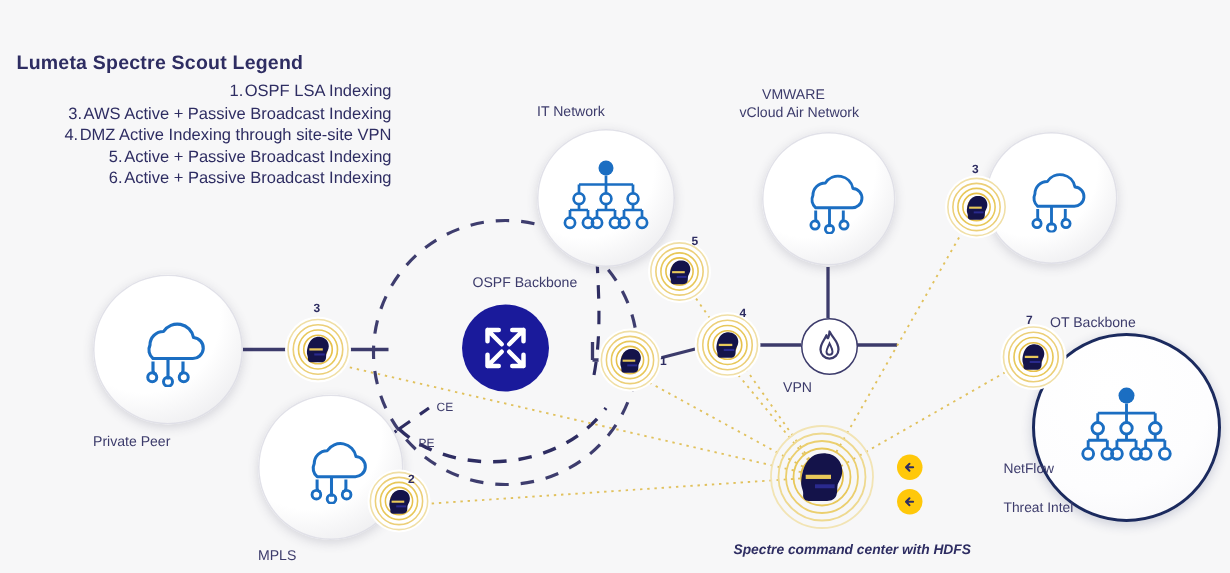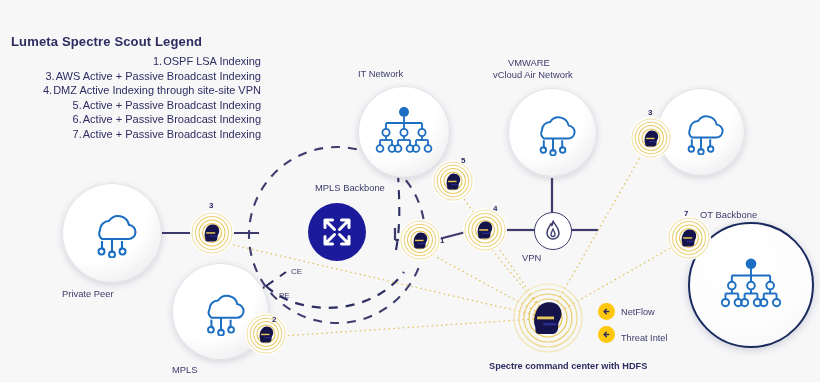--- a/index.html
+++ b/index.html
@@ -135,20 +135,21 @@
     color: #3c3b6b;
     z-index: 20;
   }
 
   
   .feed {
     position: absolute;
     display: flex;
     align-items: center;
     z-index: 30;
+    gap: 48px;
   }
   .feed .badge {
     width: 17px; height: 17px;
     border-radius: 50%;
     background: #ffc80a;
     display: flex; align-items: center; justify-content: center;
     flex: 0 0 auto;
   }
   .feed .feed-text {
     margin-left: 6px;
@@ -158,35 +159,35 @@
   }
 
   
   #cc-label {
     position: absolute;
     font-size: 9.2px;
     font-weight: bold;
     color: #2e2d62;
     white-space: nowrap;
     z-index: 30;
+    font-style: italic;
   }
 </style>
 </head>
 <body>
 
 <div id="stage">
 
   <div id="legend">
     <div class="legend-title">Lumeta Spectre Scout Legend</div>
     <div class="legend-row"><span class="num">1.</span><span>OSPF LSA Indexing</span></div>
     <div class="legend-row"><span class="num">3.</span><span>AWS Active + Passive Broadcast Indexing</span></div>
     <div class="legend-row"><span class="num">4.</span><span>DMZ Active Indexing through site-site VPN</span></div>
     <div class="legend-row"><span class="num">5.</span><span>Active + Passive Broadcast Indexing</span></div>
     <div class="legend-row"><span class="num">6.</span><span>Active + Passive Broadcast Indexing</span></div>
-    <div class="legend-row"><span class="num">7.</span><span>Active + Passive Broadcast Indexing</span></div>
   </div>
 
   <svg id="links" viewBox="0 0 820 382">
     <defs>
       <filter id="softshadow" x="-30%" y="-30%" width="160%" height="160%">
         <feDropShadow dx="0" dy="1" stdDeviation="1.2" flood-color="#6a6a8a" flood-opacity="0.18"></feDropShadow>
       </filter>
     </defs>
 
     <circle cx="337" cy="235" r="88" fill="none" stroke="#2e2d62" stroke-width="2.1" stroke-dasharray="9 8" stroke-linecap="butt" opacity="0.92"></circle>
@@ -349,21 +350,21 @@
         <path d="M20.5 15.5 L30 6 M30 6 h-7.5 M30 6 v7.5" stroke="#ffffff" stroke-width="3" fill="none" stroke-linecap="round" stroke-linejoin="round"></path>
 
         <path d="M15.5 20.5 L6 30 M6 30 h7.5 M6 30 v-7.5" stroke="#ffffff" stroke-width="3" fill="none" stroke-linecap="round" stroke-linejoin="round"></path>
 
         <path d="M20.5 20.5 L30 30 M30 30 h-7.5 M30 30 v-7.5" stroke="#ffffff" stroke-width="3" fill="none" stroke-linecap="round" stroke-linejoin="round"></path>
 
         <path d="M15.5 15.5 L6 6 M6 6 h7.5 M6 6 v7.5" stroke="#ffffff" stroke-width="3" fill="none" stroke-linecap="round" stroke-linejoin="round"></path>
       </g>
     </svg>
   </div>
-  <div id="ospf-core-label" style="left:315px; top:182px;">MPLS Backbone</div>
+  <div id="ospf-core-label" style="left:315px; top:182px;">OSPF Backbone</div>
 
   <div id="vpn-node" style="left:534px; top:212px;">
     <svg width="20" height="22" viewBox="0 0 20 22">
       <path d="M10 1 C12.5 6 16 7.5 16 13 a6 6 0 0 1 -12 0 C4 9 6.5 7 8 3.5 C8.6 6 9.4 7 10 1 z" fill="none" stroke="#3c3b6b" stroke-width="1.5" stroke-linejoin="round"></path>
       <path d="M10 9 C11.2 11.5 12 12.5 12 14.5 a2 2 0 0 1 -4 0 C8 12.8 9 11.5 10 9 z" fill="none" stroke="#3c3b6b" stroke-width="1.3"></path>
     </svg>
   </div>
   <div class="node-label" style="left:522px; top:252px; width:44px;">VPN</div>
 
   <div class="edge-label" style="left:291px; top:267px;">CE</div>

